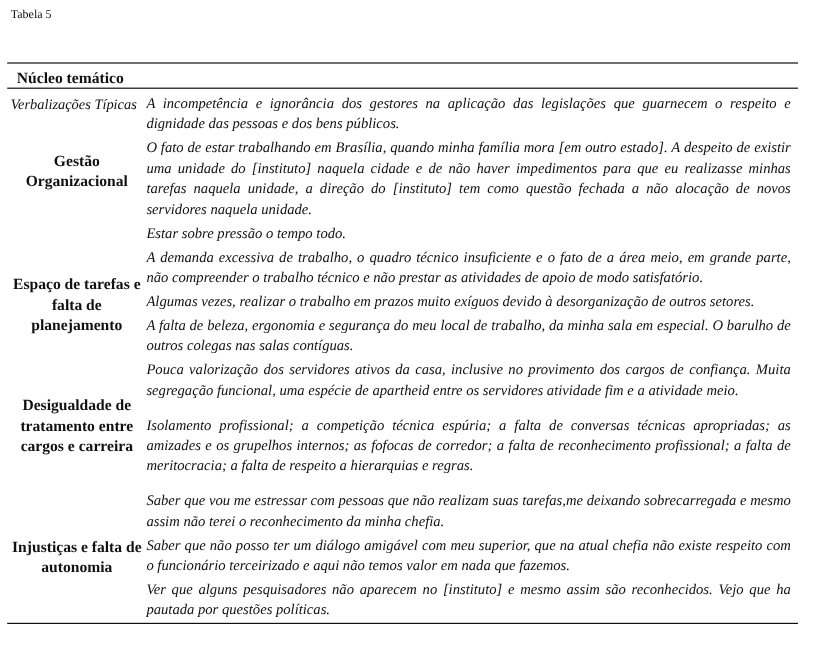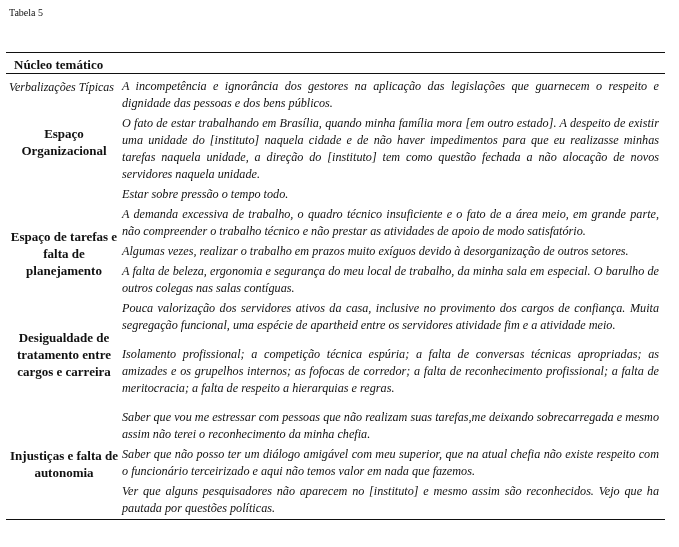--- a/index.html
+++ b/index.html
@@ -51,21 +51,21 @@
 <div class="tbl">
   <div class="rule-top"></div>
   <div class="head">
     <div class="c1">Núcleo temático</div>
   </div>
   <div class="rule-mid"></div>
 
   <div style="height:4px"></div>
 
   <div class="group">
-    <div class="theme">Espaço Organizacional</div>
+    <div class="theme">Gestão Organizacional</div>
     <div class="quotes">
       <div class="quote">A incompetência e ignorância dos gestores na aplicação das legislações que guarnecem o respeito e dignidade das pessoas e dos bens públicos.</div>
       <div class="quote">O fato de estar trabalhando em Brasília, quando minha família mora [em outro estado]. A despeito de existir uma unidade do [instituto] naquela cidade e de não haver impedimentos para que eu realizasse minhas tarefas naquela unidade, a direção do [instituto] tem como questão fechada a não alocação de novos servidores naquela unidade.</div>
       <div class="quote">Estar sobre pressão o tempo todo.</div>
     </div>
   </div>
 
   <div class="group">
     <div class="theme">Espaço de tarefas e falta de planejamento</div>
     <div class="quotes">

